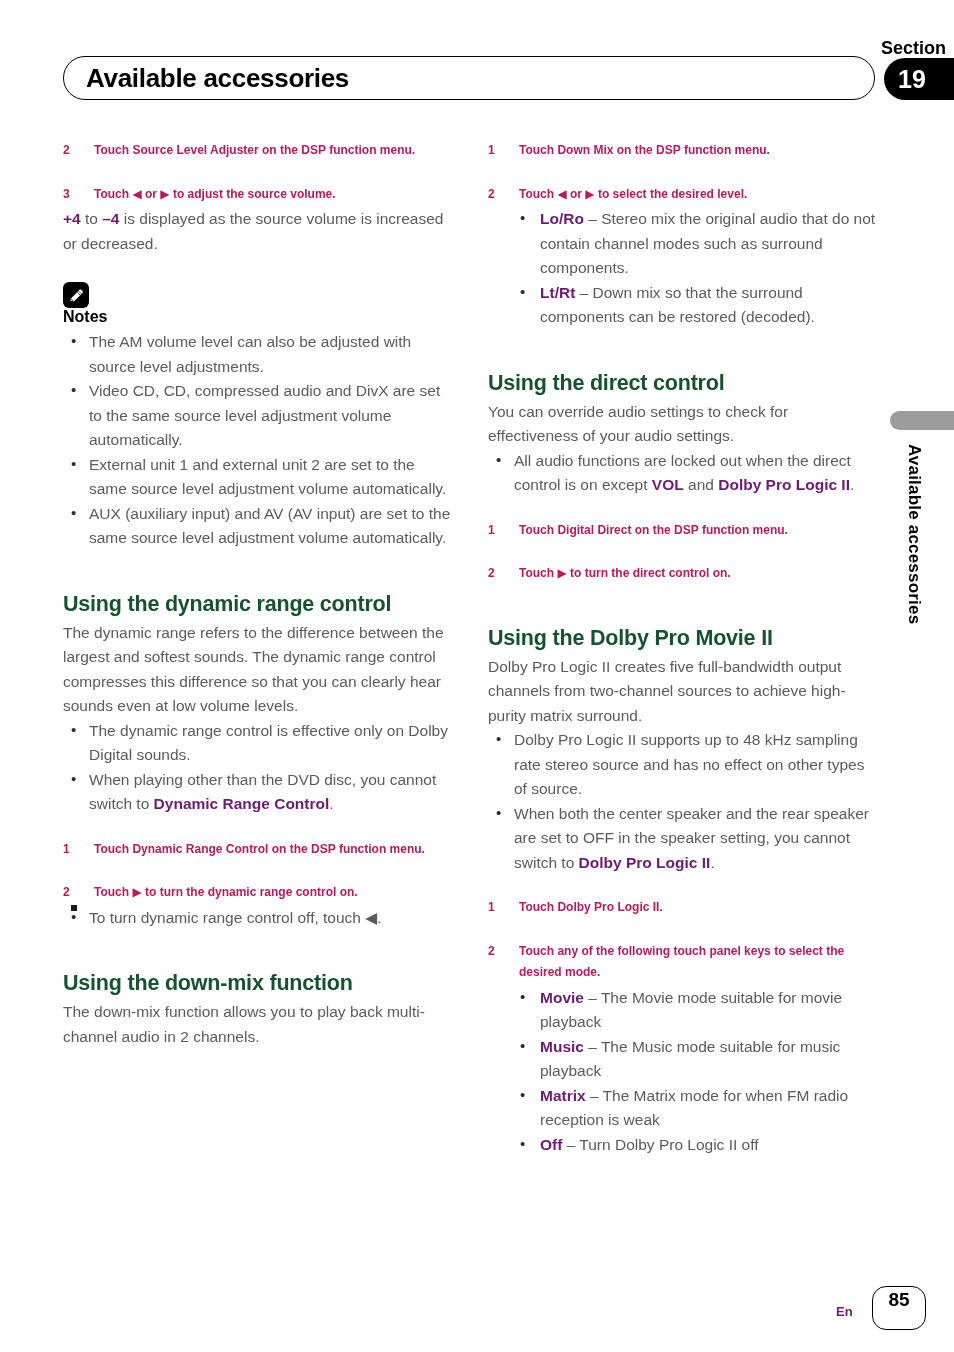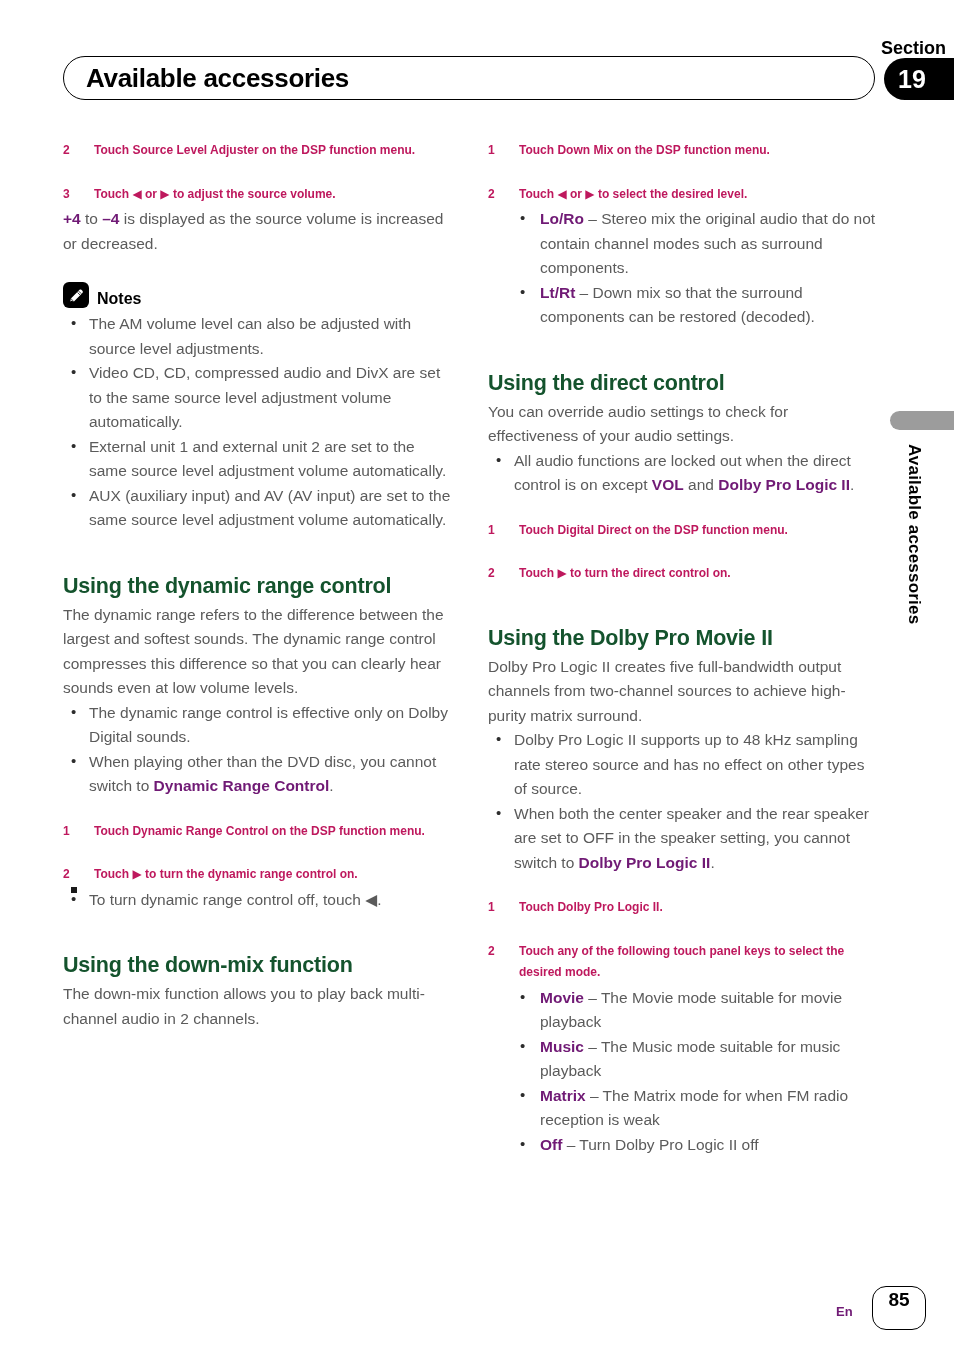--- a/index.html
+++ b/index.html
@@ -126,22 +126,23 @@
     left: 10px; top: 10px;
     width: 6px; height: 6px;
     background: #1a1a1a;
     border-radius: 0;
     font-size: 0;
   }
 
   
   .notes-head {
     display: flex;
-    align-items: flex-end;
+    align-items: flex-start;
     margin: 26px 0 4px 0;
+    flex-direction: column;
   }
   .notes-icon {
     width: 26px; height: 26px;
     background: #000;
     border-radius: 6px;
     display: inline-flex;
     align-items: center;
     justify-content: center;
     margin-right: 8px;
   }

